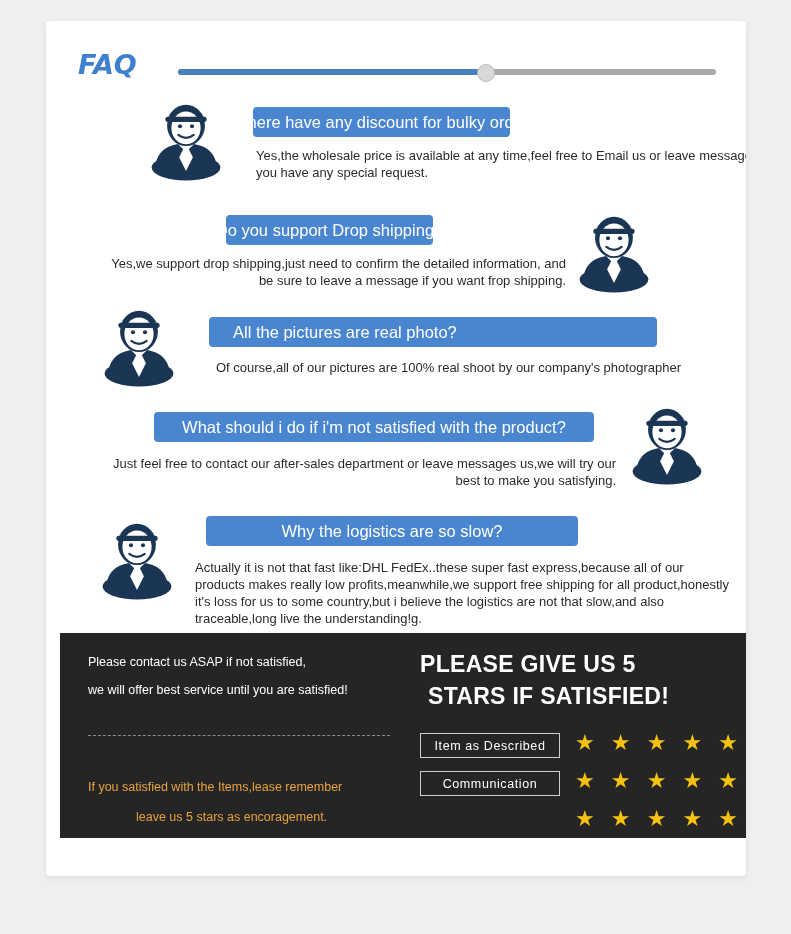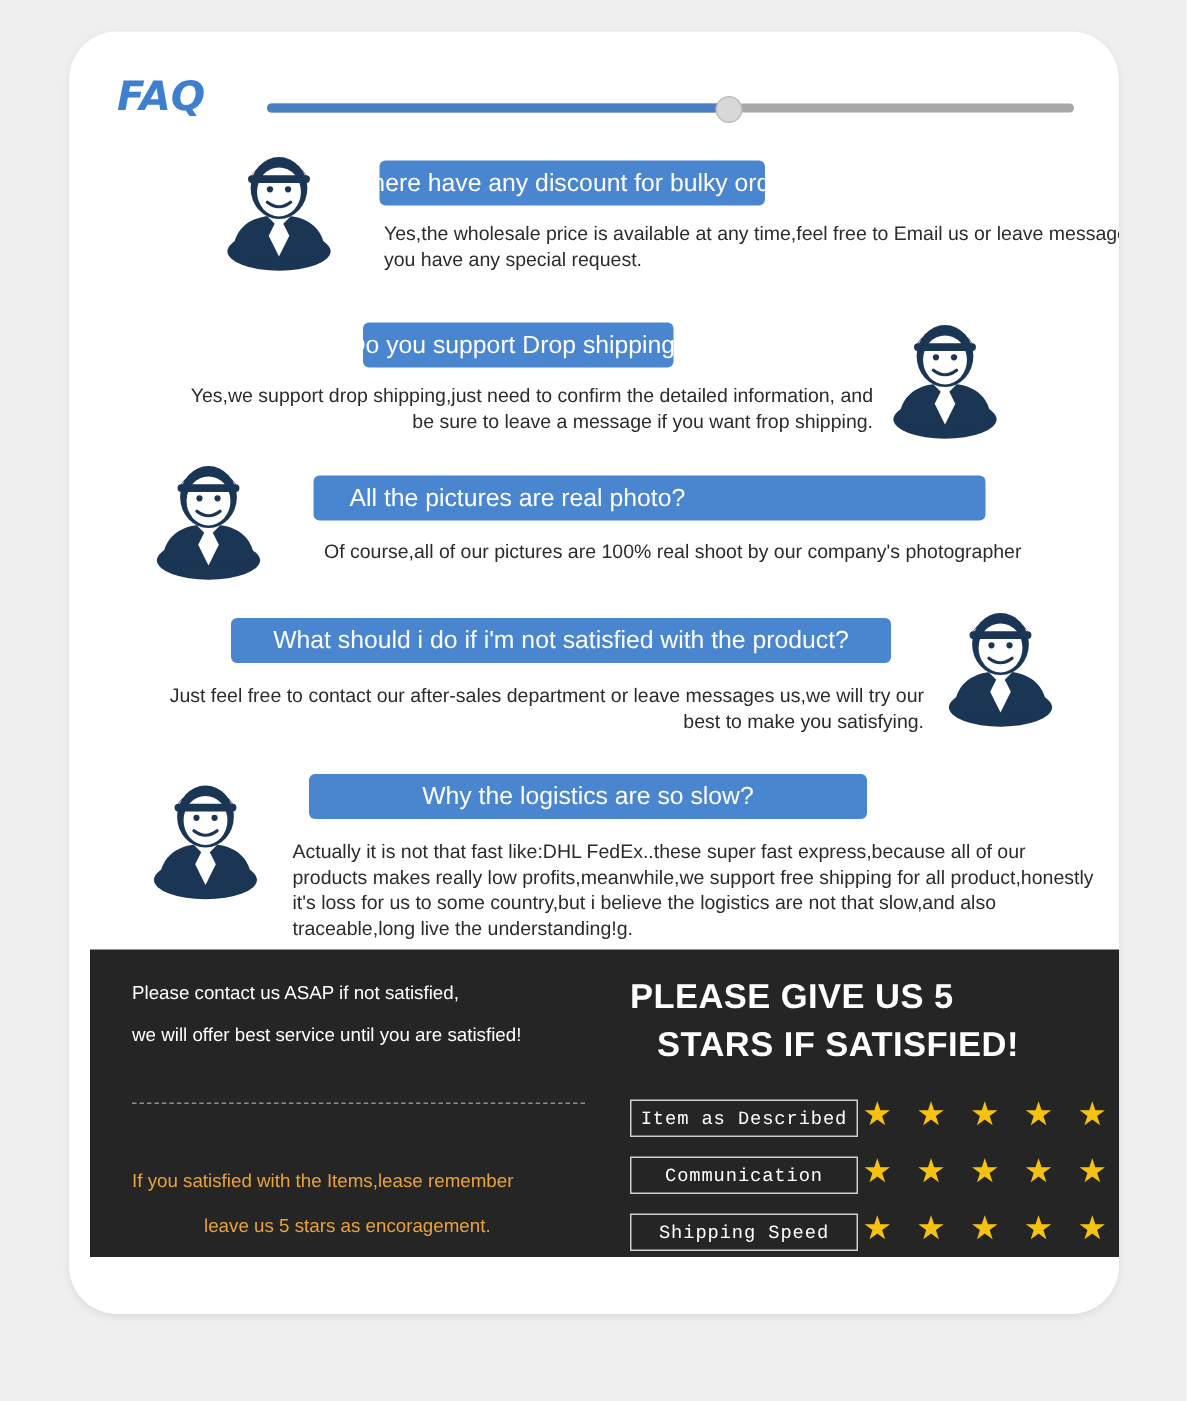--- a/index.html
+++ b/index.html
@@ -13,21 +13,21 @@
     font-family: "Liberation Sans", sans-serif;
     overflow: hidden;
   }
   .page {
     position: absolute;
     left: 46px;
     top: 21px;
     width: 700px;
     height: 855px;
     background: #ffffff;
-    border-radius: 32px;
+    border-radius: 4px;
     box-shadow: 0 2px 6px rgba(0,0,0,0.08);
     overflow: hidden;
   }
   
   .faq-head {
     position: absolute;
     left: 32px;
     top: 20px;
     width: 640px;
     height: 46px;
@@ -150,41 +150,41 @@
     width: 310px;
   }
   .give-1, .give-2 {
     color: #ffffff;
     font-size: 23px;
     font-weight: bold;
     letter-spacing: 0.3px;
     white-space: nowrap;
   }
   .give-1 { position: absolute; top: 0; left: 0; }
-  .give-2 { position: absolute; top: 32px; left: 18px; text-align: center; }
+  .give-2 { position: absolute; top: 32px; left: 8px; text-align: center; }
   .rating-rows {
     position: absolute;
     top: 82px;
     left: 0;
     width: 310px;
   }
   .rrow {
     position: relative;
     height: 31px;
     margin-bottom: 7px;
   }
   .rlabel {
     position: absolute;
     left: 0;
     top: 0;
-    width: 152px;
+    width: 140px;
     height: 25px;
     border: 1px solid #cfcfcf;
     color: #ffffff;
-    font-family: Liberation Mono, monospace;
+    font-family: Liberation Sans, sans-serif;
     font-size: 12.5px;
     display: flex;
     align-items: center;
     justify-content: center;
     letter-spacing: 0.6px;
     box-sizing: border-box;
   }
   .rstars {
     position: absolute;
     left: 155px;
@@ -222,21 +222,21 @@
         <rect x="26" y="23" width="48" height="6" rx="3" fill="#1b3554"></rect>
         <circle cx="43" cy="34" r="2.4" fill="#1b3554"></circle>
         <circle cx="57" cy="34" r="2.4" fill="#1b3554"></circle>
         <path d="M41 44 Q50 51 59 44" stroke="#1b3554" stroke-width="2.4" fill="none" stroke-linecap="round"></path>
       </svg>
     </div>
     <div class="qbar" style="left:160px;top:18px;width:257px;">Is there have any discount for bulky order?</div>
     <div class="ans" style="left:163px;top:58px;width:510px;">Yes,the wholesale price is available at any time,feel free to Email us or leave message if you have any special request.</div>
   </div>
 
-  <div class="block" style="left:16px;top:176px;width:608px;height:110px;">
+  <div class="block" style="left:0;top:176px;width:608px;height:110px;">
     <div class="avatar" style="left:525px;top:12px;">
       <svg width="86" height="86" viewBox="0 0 100 100">
         <ellipse cx="50" cy="82" rx="40" ry="15" fill="#1b3554"></ellipse>
         <path d="M14 86 C14 62 30 54 50 54 C70 54 86 62 86 86 Z" fill="#1b3554"></path>
         <path d="M50 54 L42 70 L50 86 L58 70 Z" fill="#ffffff"></path>
         <path d="M38 52 L50 64 L62 52 L58 48 L42 48 Z" fill="#ffffff"></path>
         <ellipse cx="50" cy="33" rx="22" ry="24" fill="#1b3554"></ellipse>
         <ellipse cx="50" cy="36" rx="17" ry="19" fill="#ffffff"></ellipse>
         <path d="M28 26 C30 10 70 10 72 26 C70 18 62 16 50 16 C38 16 30 18 28 26 Z" fill="#1b3554"></path>
         <rect x="26" y="23" width="48" height="6" rx="3" fill="#1b3554"></rect>
@@ -325,20 +325,19 @@
       <div class="rating-rows">
         <div class="rrow">
           <div class="rlabel">Item as Described</div>
           <div class="rstars">★ ★ ★ ★ ★</div>
         </div>
         <div class="rrow">
           <div class="rlabel">Communication</div>
           <div class="rstars">★ ★ ★ ★ ★</div>
         </div>
         <div class="rrow">
-          <div class="rlabel">Shipping Speed</div>
           <div class="rstars">★ ★ ★ ★ ★</div>
         </div>
       </div>
     </div>
   </div>
 
 </div>
 
 </body></html>

